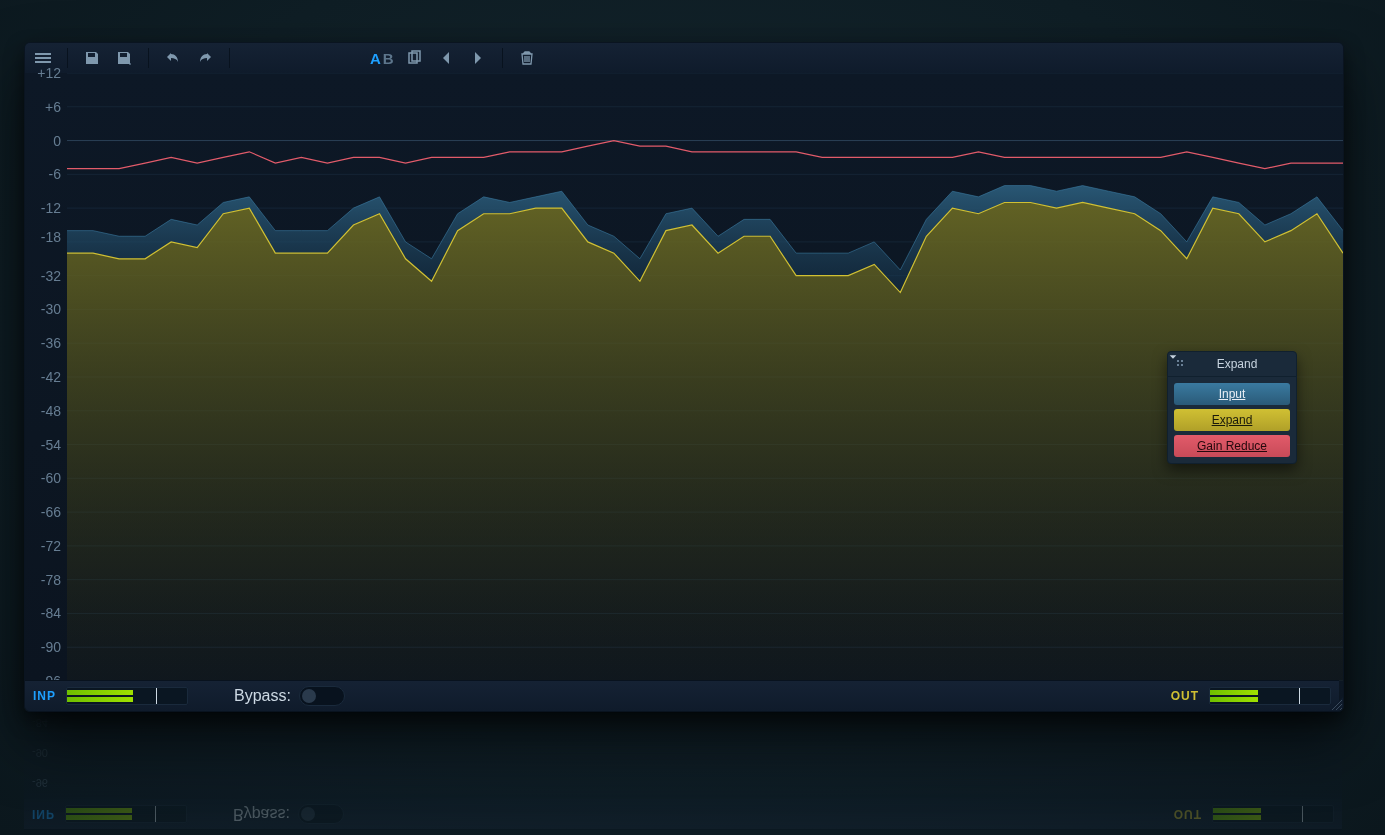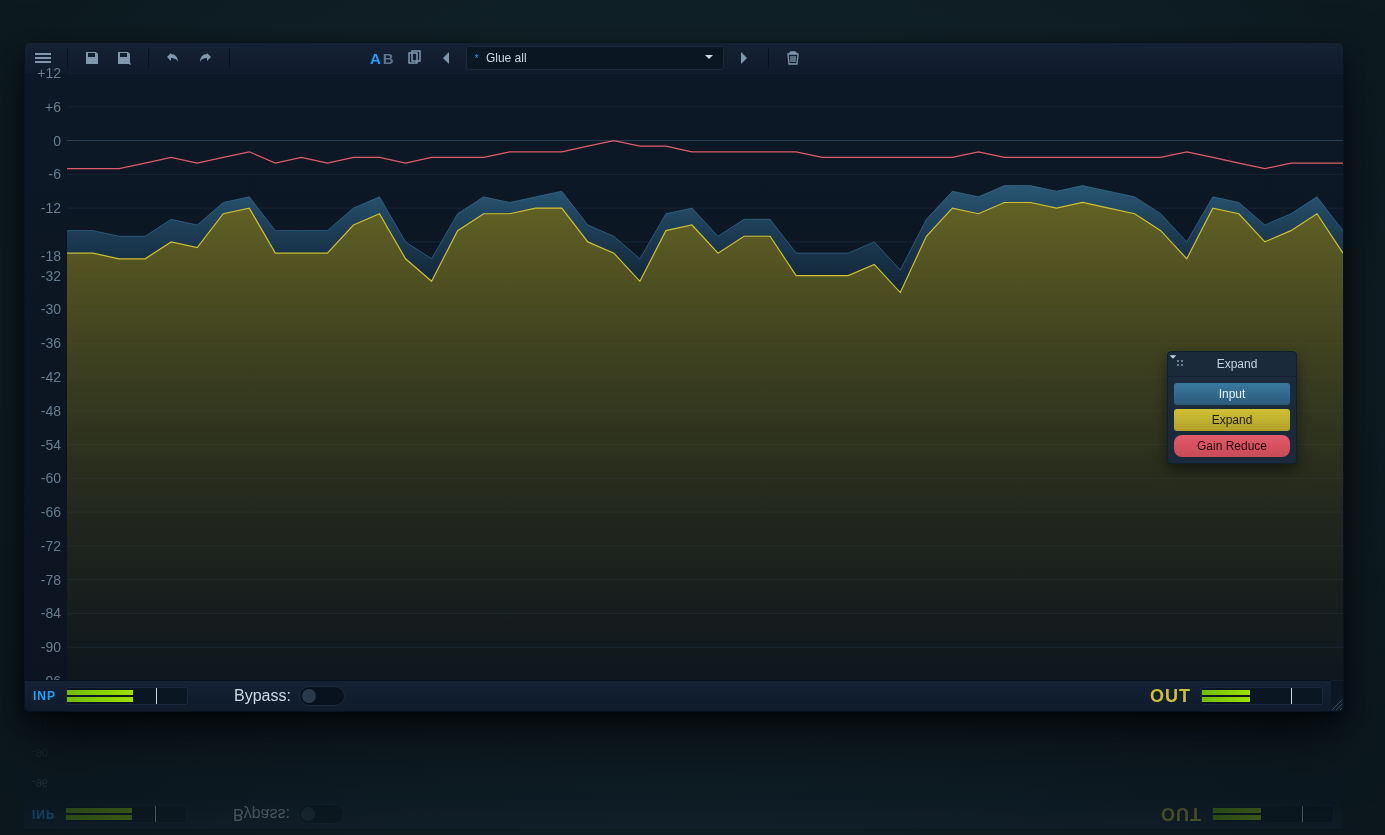--- a/index.html
+++ b/index.html
@@ -64,32 +64,32 @@
   }
   .legend-hdr .title{flex:1;text-align:center;}
   .legend-hdr .chev svg{width:10px;height:10px;fill:#c6d3df;}
   .legend-body{padding:6px;display:flex;flex-direction:column;gap:4px;}
   .legend-item{height:22px;display:flex;align-items:center;justify-content:center;border-radius:3px;font-size:12px;color:#0b1420;}
   .li-input{background:linear-gradient(#3a7aa0,#2a5a78);color:#e8f2fa;}
   .li-output{background:linear-gradient(#d0c033,#b0a028);color:#1a1a0a;}
   .li-gr{background:linear-gradient(#e25b6a,#c84a58);color:#2a0a0e;}
   .li-output,.li-gr{color:#1b1408;}
   .li-output{color:#171400;}
-  .li-gr{color:#2a0a0e;border-radius:8px;}
-  .legend-item{color:#e8eef5;}
+  .li-gr{color:#2a0a0e;}
+  .legend-item{color:#e8eef5;text-decoration:underline;}
   .li-output{color:#1a1a0a;}
   .li-gr{color:#24090d;}
   
   .bbar{
-    position:absolute;left:0;right:12px;bottom:0;height:30px;
+    position:absolute;left:0;right:4px;bottom:0;height:30px;
     background:linear-gradient(#152234,#0f1b2b);border-top:1px solid #08121e;
     display:flex;align-items:center;padding:0 8px;gap:10px;
   }
   .inp-lbl{color:#1ea0ff;font-weight:bold;font-size:12px;letter-spacing:1px;}
-  .out-lbl{color:var(--yellow);font-weight:bold;font-size:18px;letter-spacing:1px;}
+  .out-lbl{color:var(--yellow);font-weight:bold;font-size:12px;letter-spacing:1px;}
   .meter{width:120px;height:16px;background:#0a1622;border:1px solid #1a2a3c;border-radius:2px;position:relative;overflow:hidden;}
   .meter .bar{position:absolute;left:0;top:2px;height:5px;background:linear-gradient(90deg,#6fbf00,#9fe000);}
   .meter .bar2{top:9px;}
   .meter .tick{position:absolute;right:30px;top:0;bottom:0;width:1px;background:#cdd9e4;}
   .gap26{width:26px;}
   .bypass{display:flex;align-items:center;gap:8px;color:#cdd9e4;font-size:16px;}
   .toggle{
     width:44px;height:18px;background:#08121e;border:1px solid #1a2a3c;border-radius:10px;position:relative;
   }
   .toggle .knob{position:absolute;left:2px;top:2px;width:14px;height:14px;border-radius:50%;background:#2a3a4c;}
@@ -153,31 +153,20 @@
       <div class="tbtn">
         <svg viewBox="0 0 16 16">
             <rect x="3" y="3" width="8" height="10" fill="none" stroke="currentColor" stroke-width="1.5"></rect>
             <rect x="6" y="1" width="8" height="10" fill="none" stroke="currentColor" stroke-width="1.5"></rect>
           </svg>
       </div>
       <div class="tbtn">
         <svg viewBox="0 0 16 16">
             <path d="M11 2L5 8l6 6z"></path>
           </svg>
-      </div>
-      <div class="preset">
-        <span>
-          <span class="star">*</span>
-          <span>Glue all</span>
-        </span>
-        <span class="chev">
-          <svg viewBox="0 0 12 12">
-              <path d="M2 4l4 4 4-4z"></path>
-            </svg>
-        </span>
       </div>
       <div class="tbtn">
         <svg viewBox="0 0 16 16">
             <path d="M5 2l6 6-6 6z"></path>
           </svg>
       </div>
       <div class="sep"></div>
       <div class="tbtn">
         <svg viewBox="0 0 16 16">
             <path d="M3 4h10l-1 10H4L3 4zm3-2h4l1 1H5l1-1zM6 6v6M8 6v6M10 6v6" stroke="currentColor" stroke-width="1.3" fill="none"></path>
@@ -229,21 +218,21 @@
             <path d="M42 157.62962962962962 L68.0408163265306 157.62962962962962 L94.08163265306122 163.25925925925927 L120.12244897959184 163.25925925925927 L146.16326530612244 146.37037037037035 L172.20408163265307 152 L198.24489795918367 129.4814814814815 L224.28571428571428 123.85185185185185 L250.32653061224488 157.62962962962962 L276.36734693877554 157.62962962962962 L302.40816326530614 157.62962962962962 L328.44897959183675 135.11111111111111 L354.48979591836735 123.85185185185185 L380.530612244898 168.88888888888889 L406.57142857142856 185.7777777777778 L432.6122448979592 140.74074074074073 L458.65306122448976 123.85185185185185 L484.6938775510204 129.4814814814815 L510.734693877551 123.85185185185185 L536.7755102040817 118.22222222222223 L562.8163265306123 152 L588.8571428571428 163.25925925925927 L614.8979591836735 185.7777777777778 L640.9387755102041 140.74074074074073 L666.9795918367347 135.11111111111111 L693.0204081632653 163.25925925925927 L719.061224489796 146.37037037037035 L745.1020408163265 146.37037037037035 L771.1428571428571 180.14814814814815 L797.1836734693877 180.14814814814815 L823.2244897959184 180.14814814814815 L849.265306122449 168.88888888888889 L875.3061224489795 197.03703703703704 L901.3469387755101 146.37037037037035 L927.3877551020408 118.22222222222223 L953.4285714285714 123.85185185185185 L979.469387755102 112.59259259259258 L1005.5102040816325 112.59259259259258 L1031.5510204081634 118.22222222222223 L1057.591836734694 112.59259259259258 L1083.6326530612246 118.22222222222223 L1109.6734693877552 123.85185185185185 L1135.7142857142856 140.74074074074073 L1161.7551020408164 168.88888888888889 L1187.795918367347 123.85185185185185 L1213.8367346938776 129.4814814814815 L1239.8775510204082 152 L1265.9183673469388 140.74074074074073 L1291.9591836734694 123.85185185185185 L1318 157.62962962962962 " stroke="#3a7aa0" stroke-width="1" fill="none" opacity=".6"></path>
             <path d="M42 95.70370370370371 L68.0408163265306 95.70370370370371 L94.08163265306122 95.70370370370371 L120.12244897959184 90.07407407407408 L146.16326530612244 84.44444444444444 L172.20408163265307 90.07407407407408 L198.24489795918367 84.44444444444444 L224.28571428571428 78.81481481481481 L250.32653061224488 90.07407407407408 L276.36734693877554 84.44444444444444 L302.40816326530614 90.07407407407408 L328.44897959183675 84.44444444444444 L354.48979591836735 84.44444444444444 L380.530612244898 90.07407407407408 L406.57142857142856 84.44444444444444 L432.6122448979592 84.44444444444444 L458.65306122448976 84.44444444444444 L484.6938775510204 78.81481481481481 L510.734693877551 78.81481481481481 L536.7755102040817 78.81481481481481 L562.8163265306123 73.18518518518518 L588.8571428571428 67.55555555555556 L614.8979591836735 73.18518518518518 L640.9387755102041 73.18518518518518 L666.9795918367347 78.81481481481481 L693.0204081632653 78.81481481481481 L719.061224489796 78.81481481481481 L745.1020408163265 78.81481481481481 L771.1428571428571 78.81481481481481 L797.1836734693877 84.44444444444444 L823.2244897959184 84.44444444444444 L849.265306122449 84.44444444444444 L875.3061224489795 84.44444444444444 L901.3469387755101 84.44444444444444 L927.3877551020408 84.44444444444444 L953.4285714285714 78.81481481481481 L979.469387755102 84.44444444444444 L1005.5102040816325 84.44444444444444 L1031.5510204081634 84.44444444444444 L1057.591836734694 84.44444444444444 L1083.6326530612246 84.44444444444444 L1109.6734693877552 84.44444444444444 L1135.7142857142856 84.44444444444444 L1161.7551020408164 78.81481481481481 L1187.795918367347 84.44444444444444 L1213.8367346938776 90.07407407407408 L1239.8775510204082 95.70370370370371 L1265.9183673469388 90.07407407407408 L1291.9591836734694 90.07407407407408 L1318 90.07407407407408 " stroke="#e25b6a" stroke-width="1.2" fill="none"></path>
           </g>
       </svg>
       <div class="ylabels" id="ylabels">
           <div style="top: 0px;">+12</div>
           <div style="top: 33.7778px;">+6</div>
           <div style="top: 67.5556px;">0</div>
           <div style="top: 101.333px;">-6</div>
           <div style="top: 135.111px;">-12</div>
-          <div style="top: 183px; margin-left: 12px;">-18</div>
+          <div style="top: 164px; margin-left: 12px;">-18</div>
           <div style="top: 202.667px;">-32</div>
           <div style="top: 236.444px;">-30</div>
           <div style="top: 270.222px;">-36</div>
           <div style="top: 304px;">-42</div>
           <div style="top: 337.778px;">-48</div>
           <div style="top: 371.556px;">-54</div>
           <div style="top: 405.333px;">-60</div>
           <div style="top: 439.111px;">-66</div>
           <div style="top: 472.889px; text-align: center;">-72</div>
           <div style="top: 506.667px;">-78</div>

